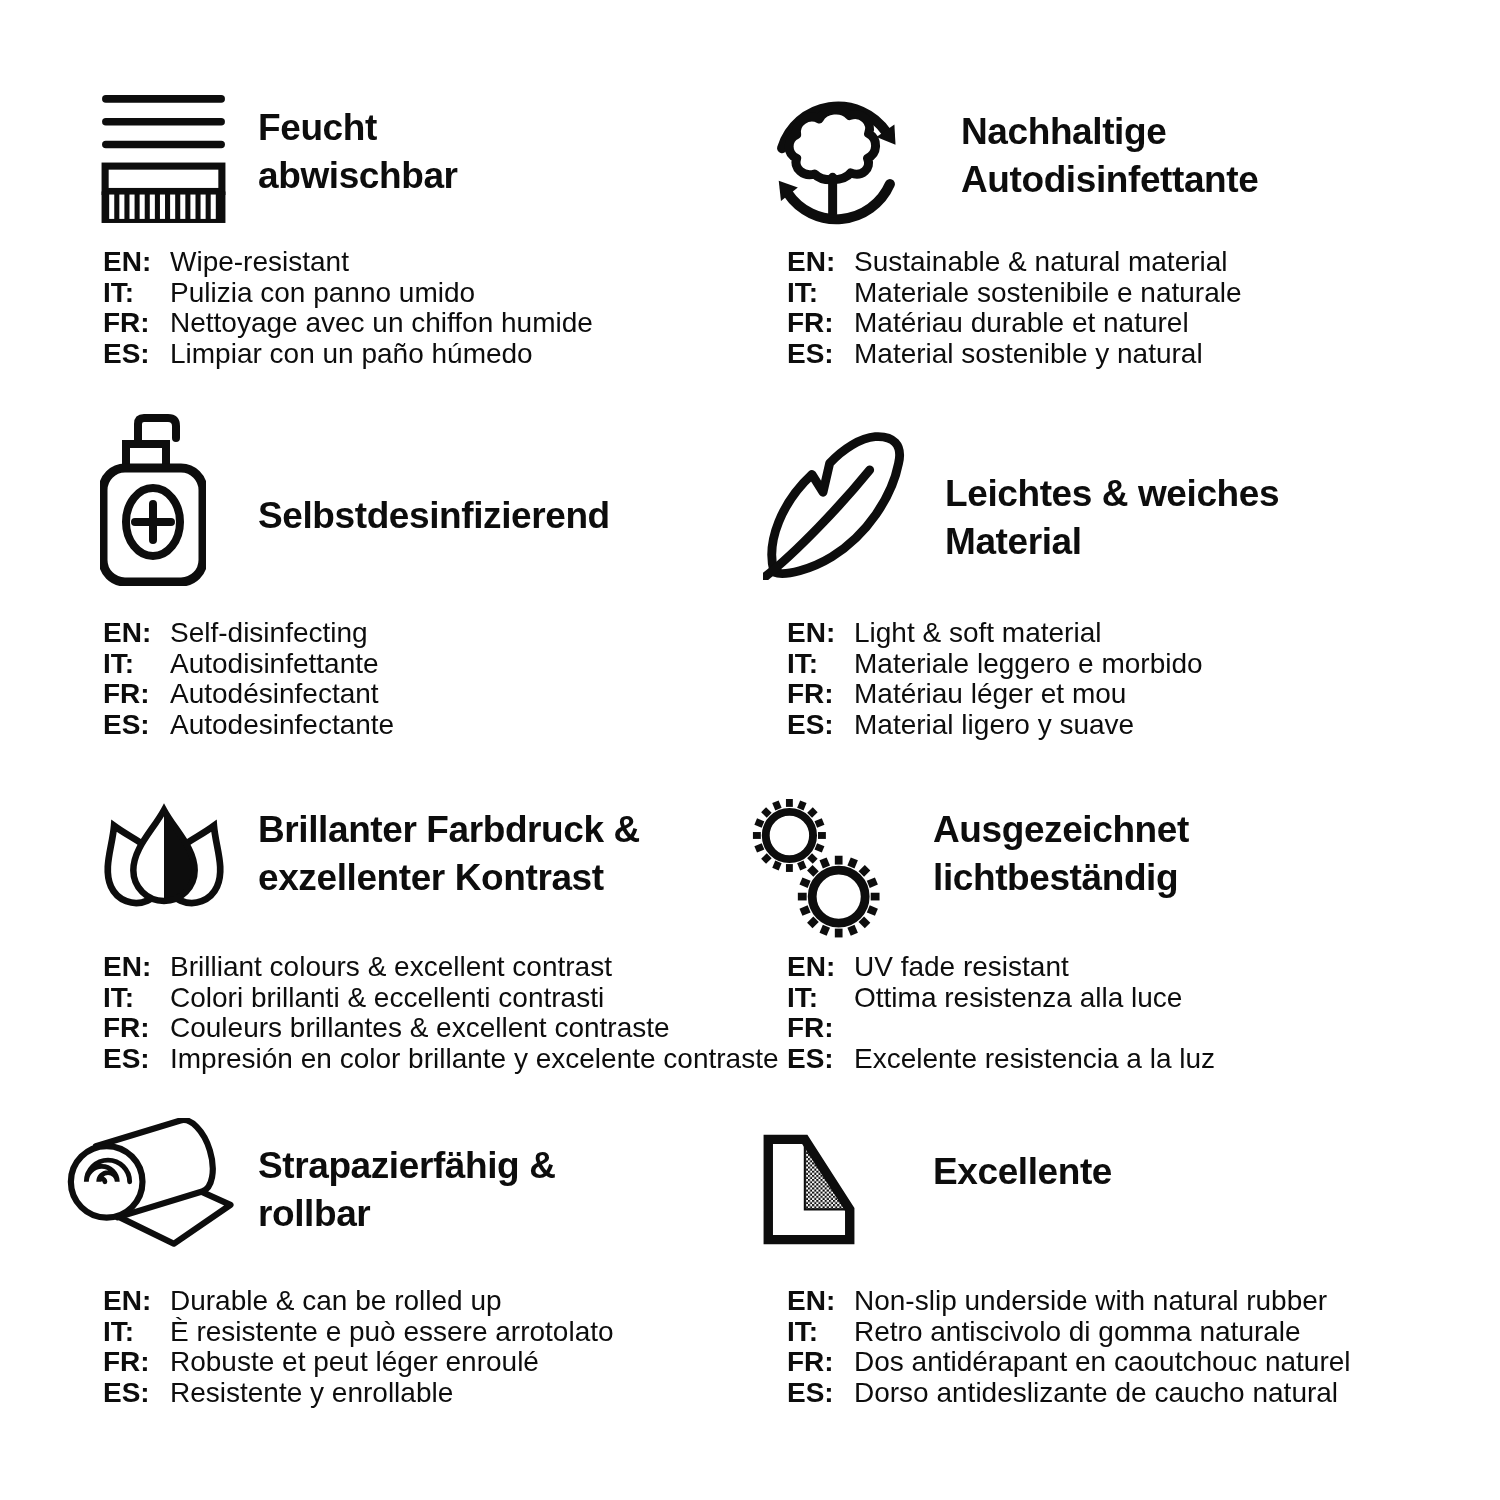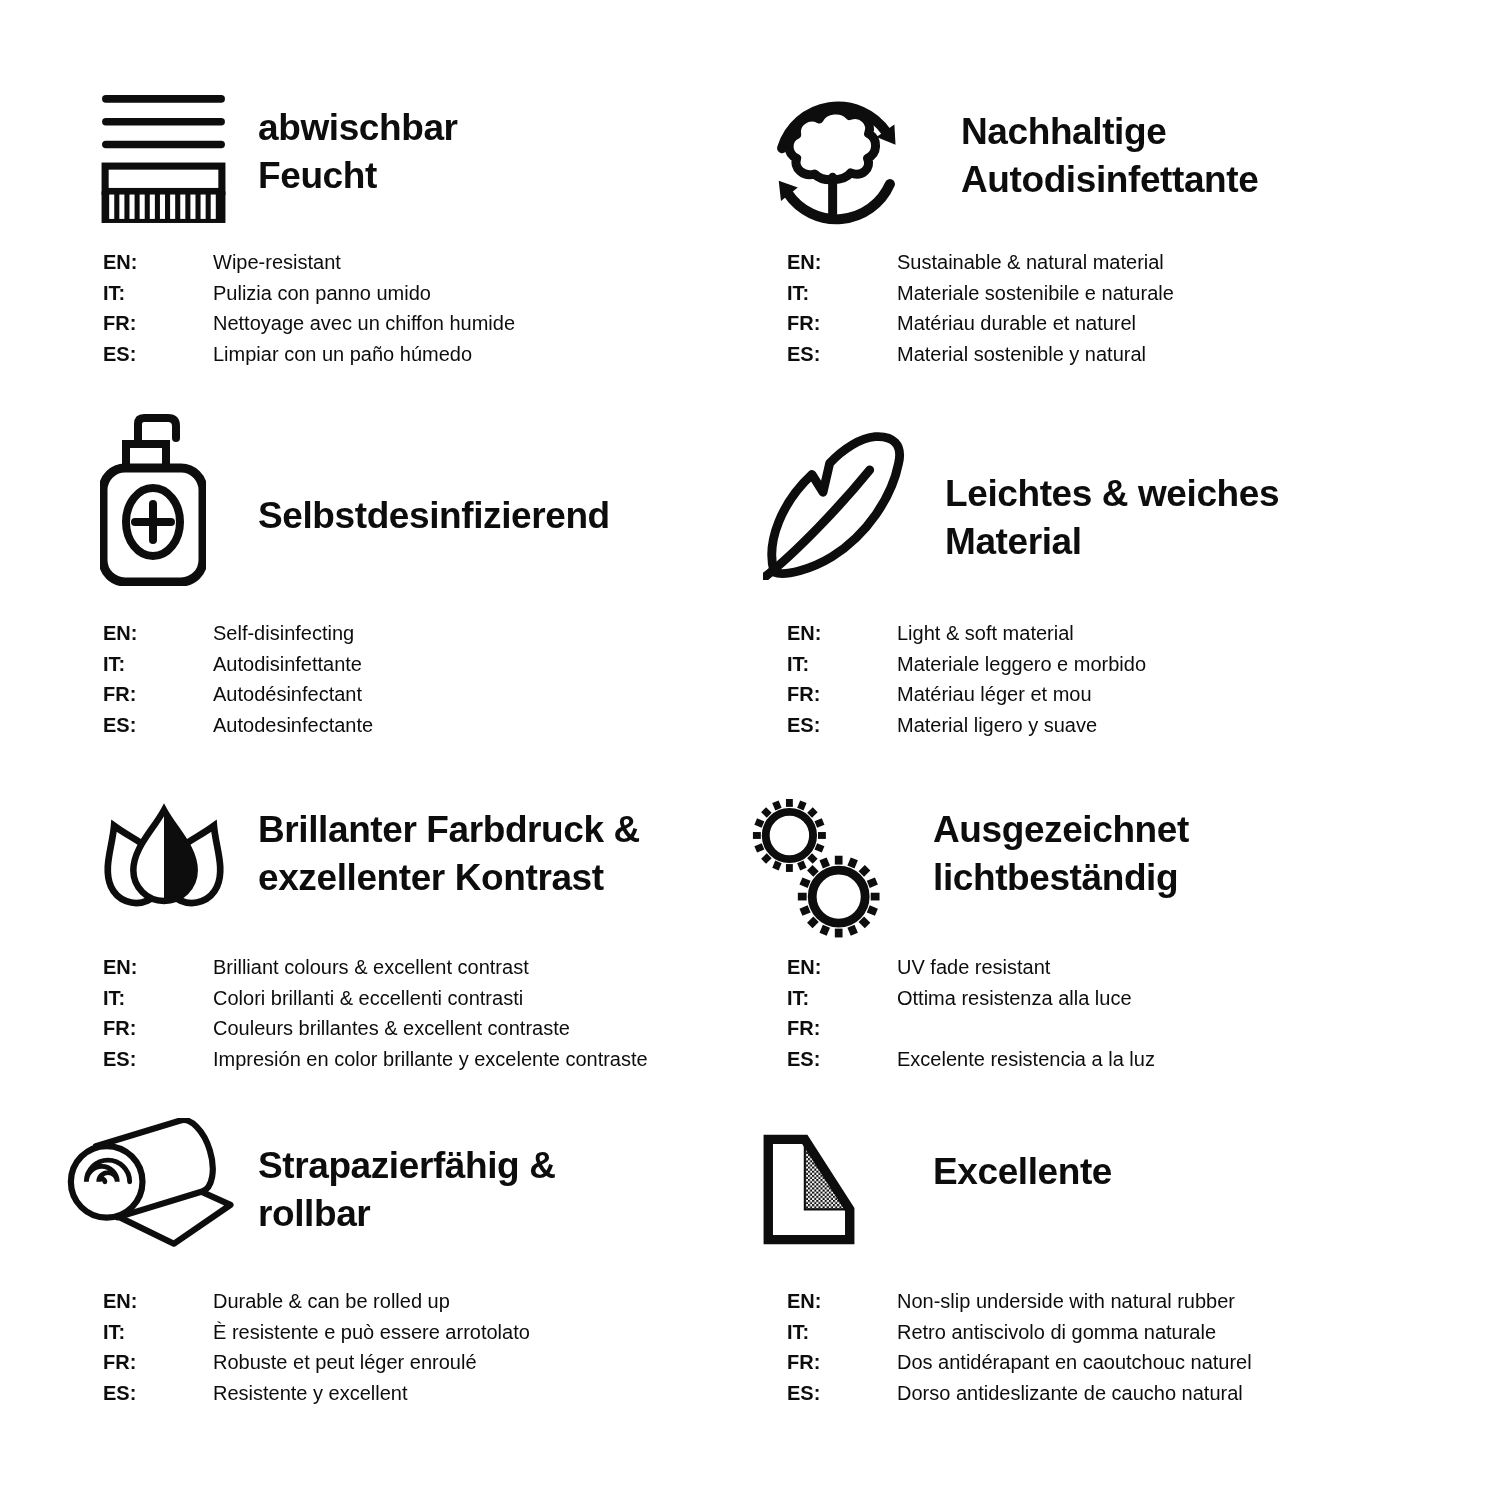--- a/index.html
+++ b/index.html
@@ -9,21 +9,21 @@
   }
   .feature{position:absolute;inset:auto;}
   .icon{position:absolute;}
   .icon svg{display:block;}
   .title{
     position:absolute;margin:0;font-weight:bold;font-size:37px;line-height:48px;
     letter-spacing:-0.4px;color:#0d0d0d;white-space:nowrap;
   }
   .title .tl{display:block;}
   .trans{position:absolute;width:640px;}
-  .trow{display:grid;grid-template-columns:67px 1fr;line-height:30.5px;font-size:20px;gap:43px;}
+  .trow{display:grid;grid-template-columns:67px 1fr;line-height:30.5px;font-size:28px;}
   .lang{font-weight:bold;}
   .txt{font-weight:normal;white-space:nowrap;}
   
   .i-s1{left:100px;top:93px;}   .t-s1{left:258px;top:104px;}  .tr-s1{left:103px;top:247px;}
   .i-s2{left:763px;top:92px;}   .t-s2{left:933px;top:108px;margin-left:28px;}  .tr-s2{left:787px;top:247px;}
   .i-s3{left:100px;top:414px;}  .t-s3{left:258px;top:492px;}  .tr-s3{left:103px;top:618px;}
   .i-s4{left:763px;top:430px;}  .t-s4{left:933px;top:470px;margin-left:12px;}  .tr-s4{left:787px;top:618px;}
   .i-s5{left:94px;top:796px;}   .t-s5{left:258px;top:806px;}  .tr-s5{left:103px;top:952px;}
   .i-s6{left:748px;top:792px;}  .t-s6{left:933px;top:806px;}  .tr-s6{left:787px;top:952px;}
   .i-s7{left:66px;top:1118px;}  .t-s7{left:258px;top:1142px;} .tr-s7{left:103px;top:1286px;}
@@ -51,22 +51,22 @@
             <rect x="59" y="100" width="5" height="24"></rect>
           <rect x="69" y="100" width="5" height="24"></rect>
             <rect x="79" y="100" width="5" height="24"></rect>
           <rect x="89" y="100" width="5" height="24"></rect>
             <rect x="99" y="100" width="5" height="24"></rect>
           <rect x="109" y="100" width="5" height="24"></rect>
         </g>
       </svg>
     </div>
     <h2 class="title t-s1">
+      <span class="tl">Feucht</span>
       <span class="tl">abwischbar</span>
-      <span class="tl">Feucht</span>
     </h2>
     <div class="trans tr-s1">
       <div class="trow">
           <span class="lang">EN:</span>
           <span class="txt">Wipe-resistant</span>
         </div>
       <div class="trow">
           <span class="lang">IT:</span>
           <span class="txt">Pulizia con panno umido</span>
         </div>
@@ -295,21 +295,21 @@
       <div class="trow">
           <span class="lang">IT:</span>
           <span class="txt">È resistente e può essere arrotolato</span>
         </div>
       <div class="trow">
           <span class="lang">FR:</span>
           <span class="txt">Robuste et peut léger enroulé</span>
         </div>
       <div class="trow">
           <span class="lang">ES:</span>
-          <span class="txt">Resistente y excellent</span>
+          <span class="txt">Resistente y enrollable</span>
         </div>
     </div>
   </section>
 
   <section class="feature">
     <div class="icon i-s8">
       <svg width="94" height="113" viewBox="0 0 90 108">
         <defs>
           <pattern id="rubberdots" width="4" height="4" patternUnits="userSpaceOnUse">
             <rect x="0" y="0" width="2" height="2" fill="#0d0d0d"></rect>

